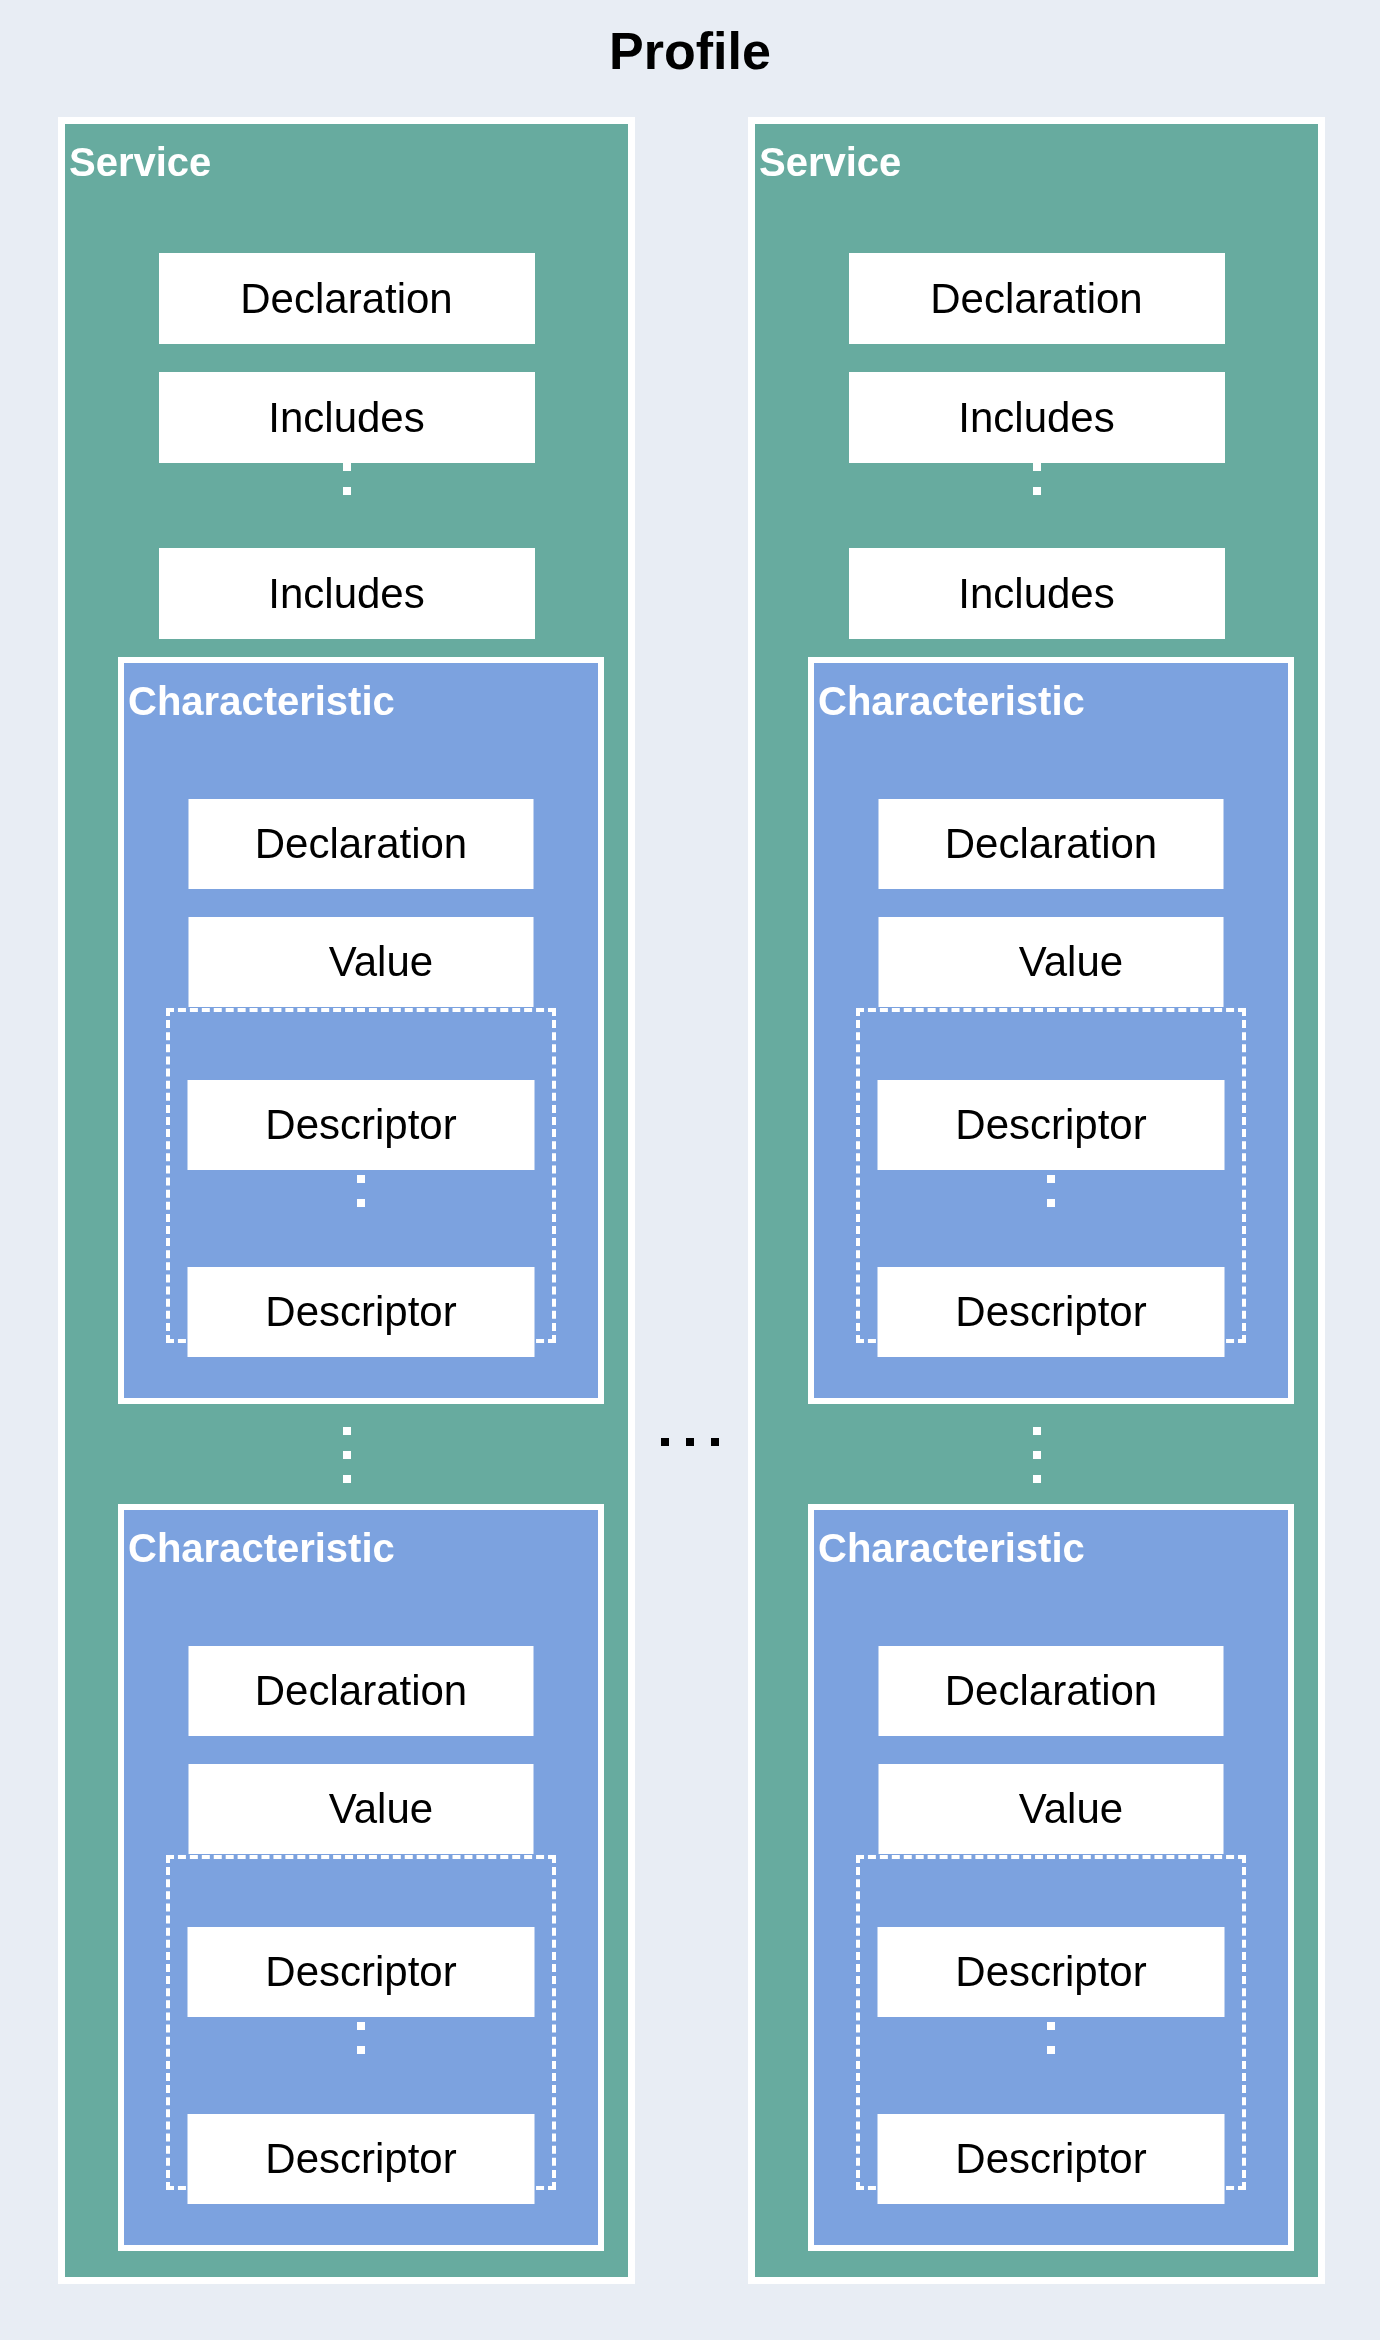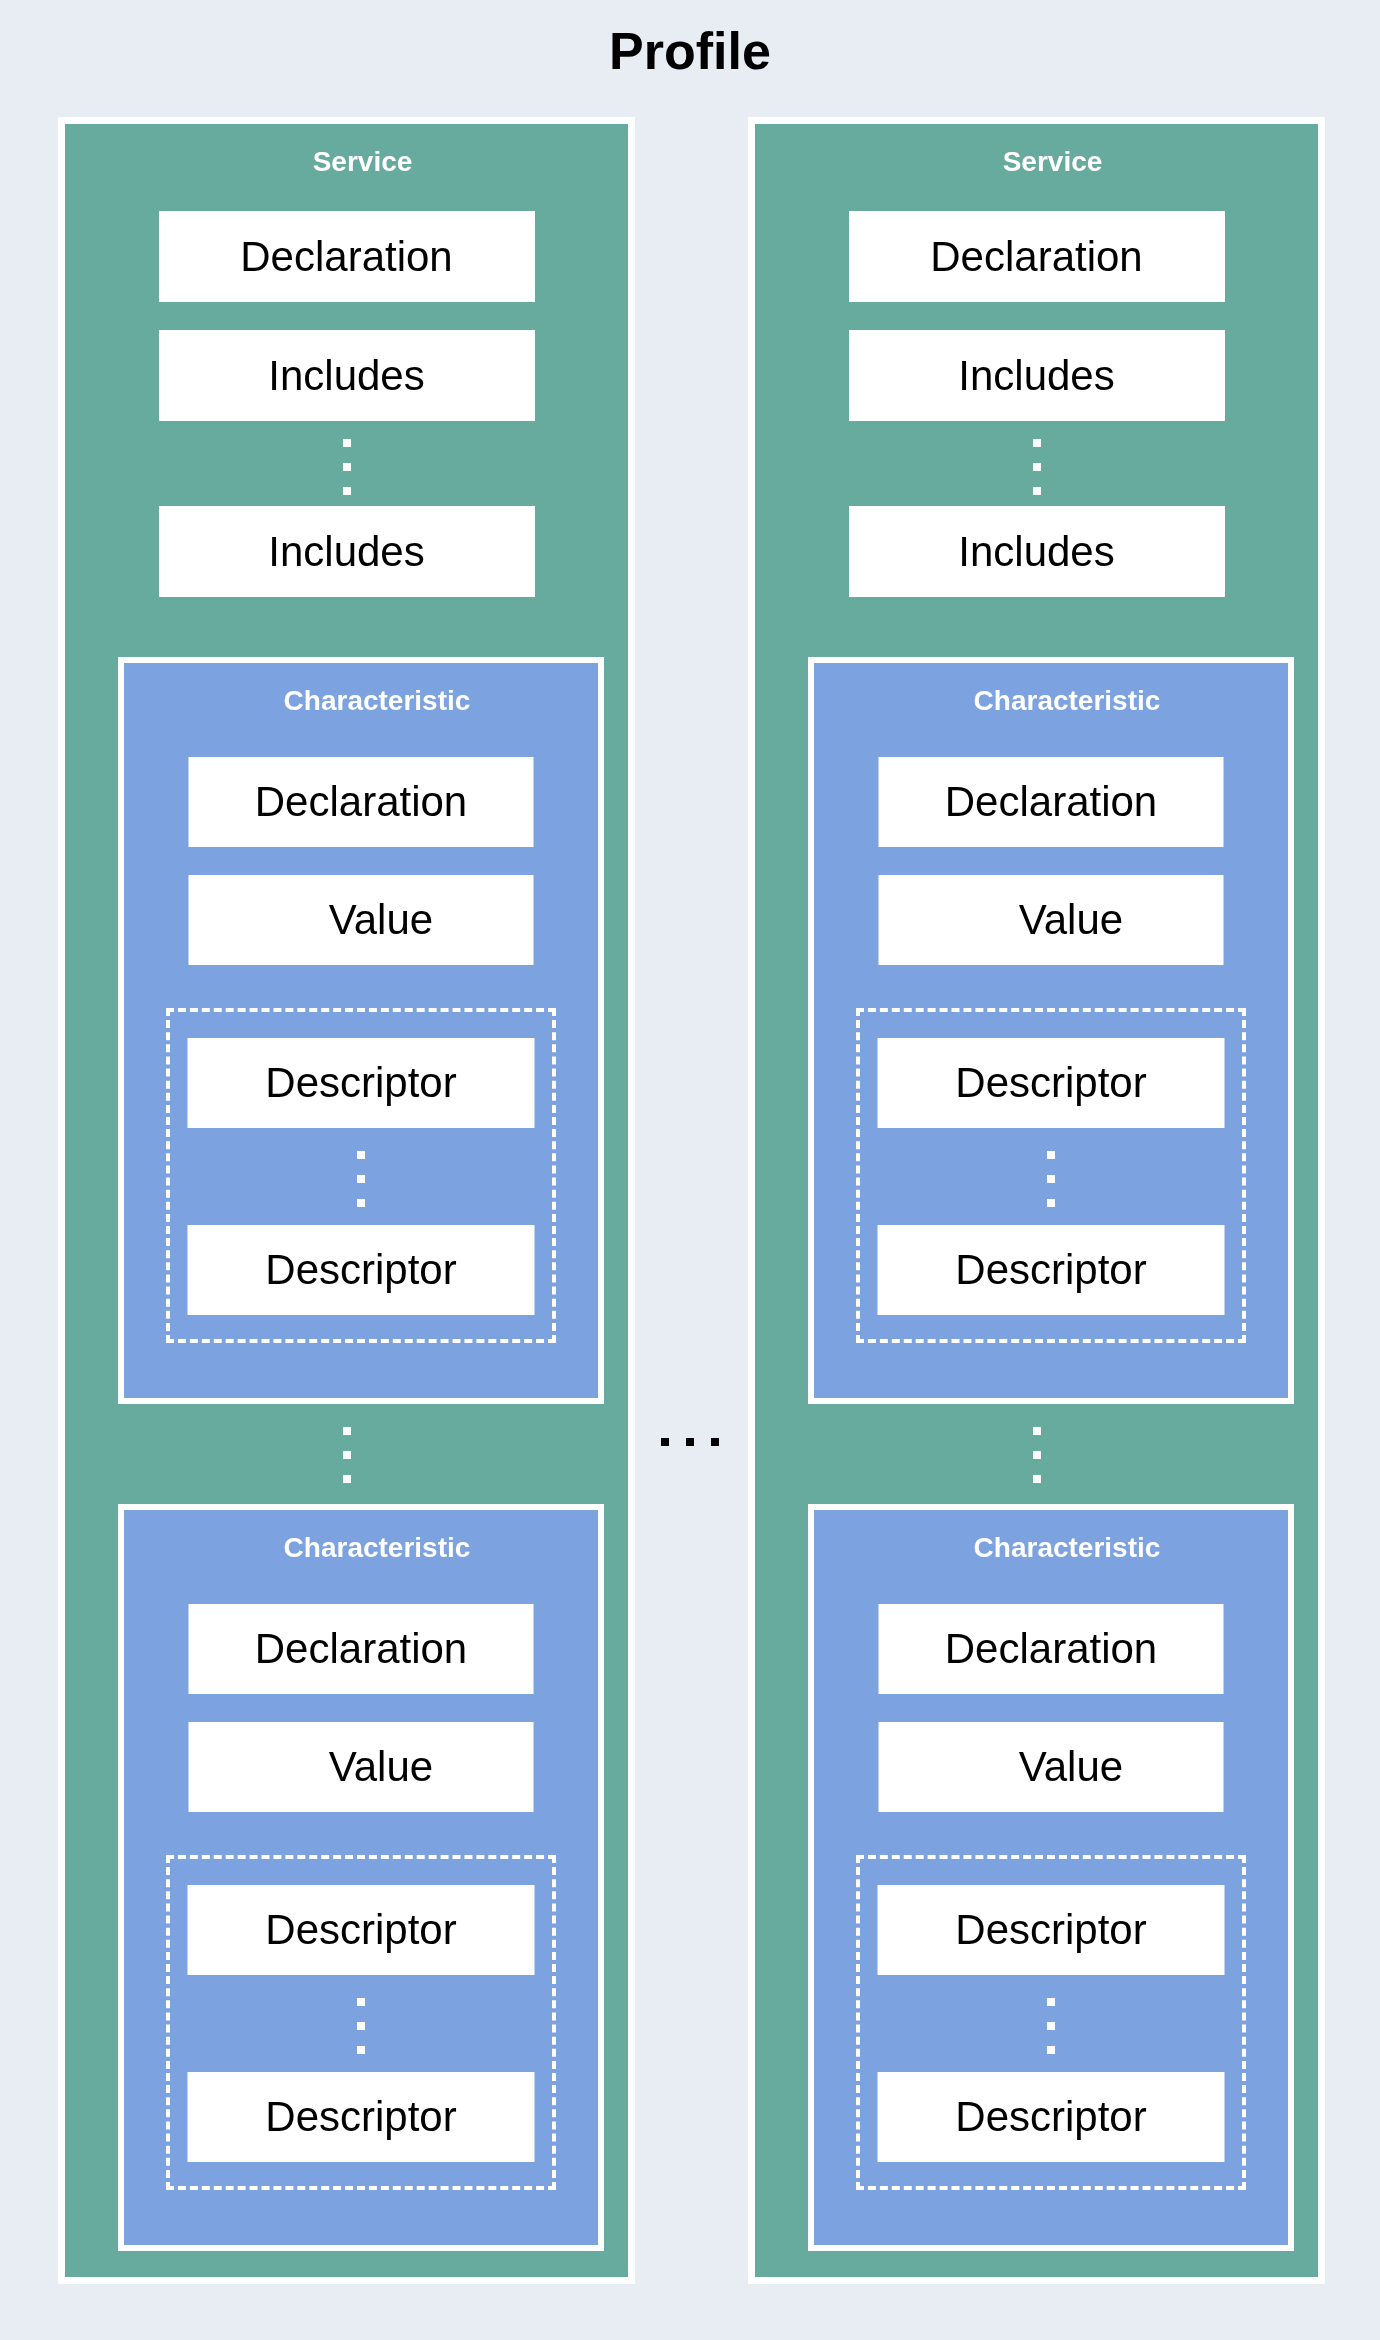--- a/index.html
+++ b/index.html
@@ -22,29 +22,30 @@
     text-align: center; font-size: 52px; font-weight: bold; color: var(--black);
     line-height: 46px;
   }
   .service-frame {
     position: absolute; top: 117px; width: 577px; height: 2167px;
     background: var(--green); border: 7px solid var(--white);
   }
   .service-1 { left: 58px; }
   .service-2 { left: 748px; }
   .panel-title {
-    position: absolute; top: 12px; left: 16px; width: 100%;
-    text-align: center; font-weight: bold; font-size: 28px;
+    position: absolute; top: 12px; left: 4px; width: 100%;
+    text-align: left; font-weight: bold; font-size: 40px;
     color: var(--white); line-height: 52px;
   }
   .wbox {
     position: absolute; left: 50%; transform: translateX(-50%);
     background: var(--white); color: var(--black); font-size: 42px;
     display: flex; align-items: center; justify-content: center;
     text-align: center;
+    margin-top: 42px;
   }
   .service-frame > .wbox { width: 376px; height: 91px; }
   .s-decl { top: 87px; }
   .s-inc1 { top: 206px; }
   .s-inc2 { top: 382px; height: 88px; }
   .vdots {
     position: absolute; left: 50%; transform: translateX(-50%);
     display: flex; flex-direction: column; align-items: center; gap: 16px;
   }
   .vdots .dot { width: 8px; height: 8px; background: var(--white); }

